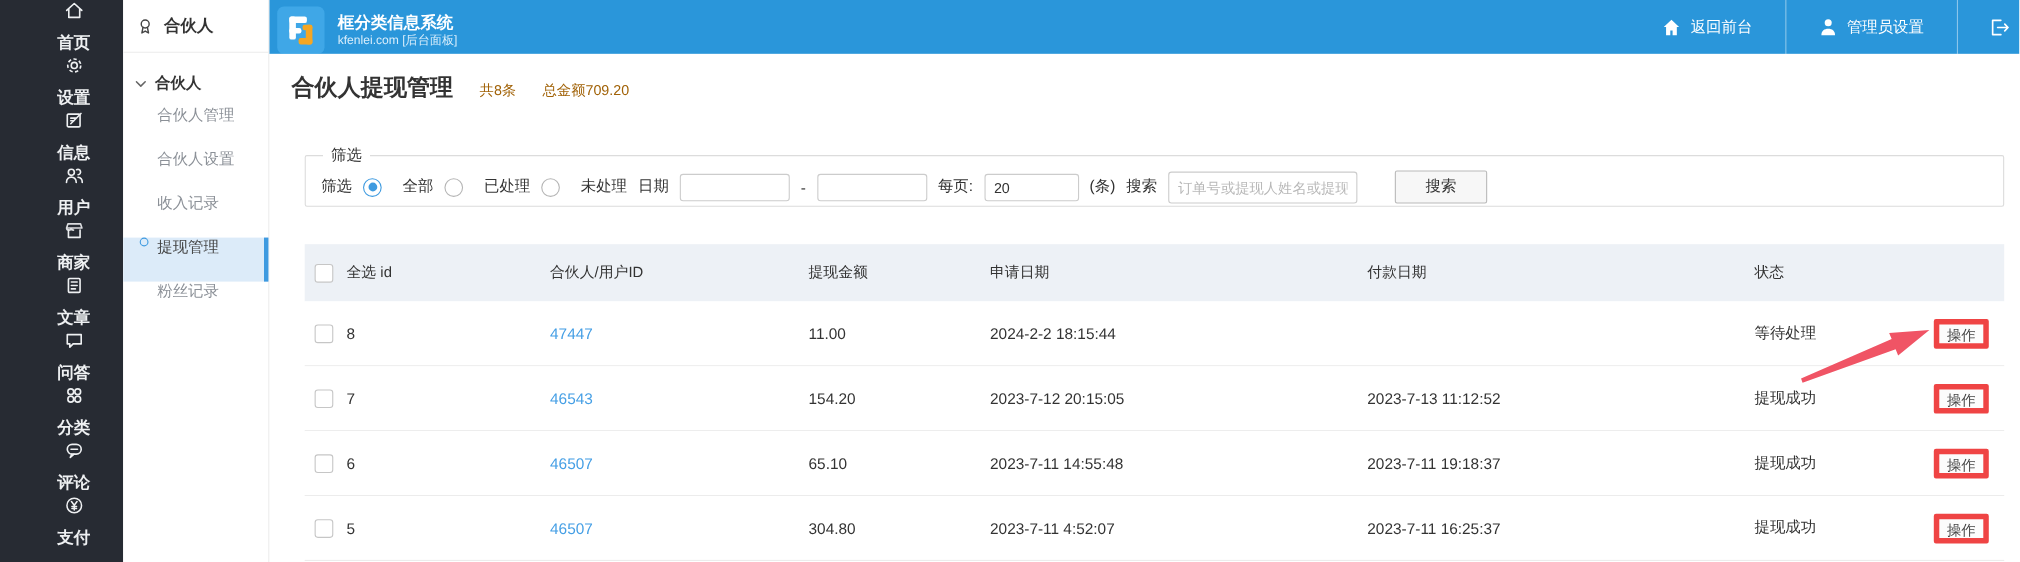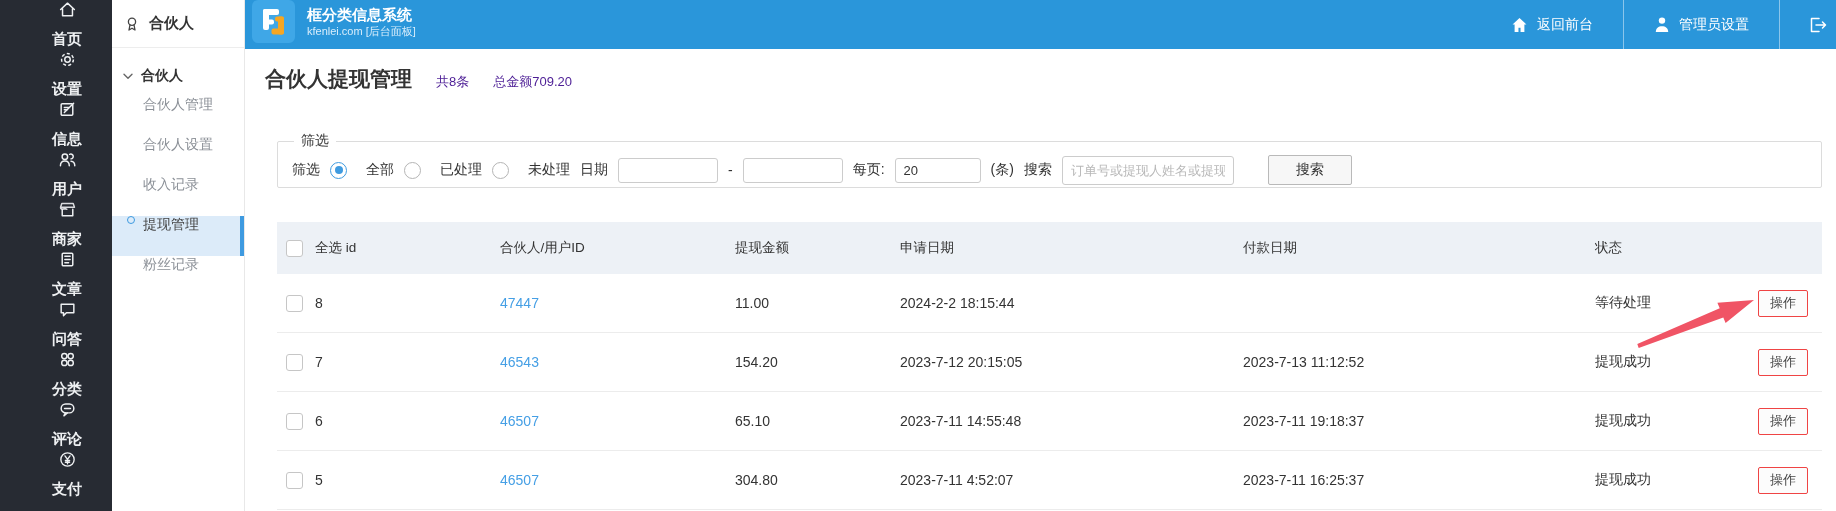--- a/index.html
+++ b/index.html
@@ -20,36 +20,36 @@
   .sub-group{height:40px;margin-top:8px;display:flex;align-items:center;gap:8px;
              padding-left:11px;font-size:14px;color:#333;font-weight:600;cursor:pointer;}
   .sub-item{height:40px;display:flex;align-items:flex-start;padding-left:31px;
             font-size:14px;color:#8b9097;cursor:pointer;}
   .sub-item.active{background:#dcebf9;color:#444;padding-left:15px;gap:8px;position:relative;}
   .sub-item.active::after{content:"";position:absolute;right:0;top:0;bottom:0;width:4px;background:#3e9ae0;}
   .dot{width:8px;height:8px;border:1px solid #3e9ae0;border-radius:50%;box-sizing:border-box;}
 
   
   .topbar{position:absolute;left:245px;top:0;right:0;height:49px;background:#2a96da;
-          display:flex;align-items:flex-start;color:#fff;}
+          display:flex;align-items:flex-end;color:#fff;}
   .brand{display:flex;align-items:center;gap:12px;padding-left:7px;}
   .logo{width:43px;height:43px;border-radius:6px;background:#3fa7e7;flex:0 0 43px;}
   .brand-txt{display:flex;flex-direction:column;line-height:1.3;}
   .brand-title{font-size:15px;font-weight:700;}
   .brand-sub{font-size:11px;color:#d8edfb;}
   .top-actions{margin-left:auto;display:flex;align-items:stretch;height:100%;}
   .top-link{display:flex;align-items:center;gap:9px;font-size:14px;padding:0 30px;cursor:pointer;}
   .top-divider{width:1px;background:rgba(255,255,255,.45);}
   .logout{display:flex;align-items:center;padding:0 9px 0 28px;cursor:pointer;}
 
   
   .content{position:absolute;left:245px;top:49px;right:0;bottom:0;background:#fff;}
   .page-head{position:absolute;left:20px;top:16px;display:flex;align-items:baseline;gap:24px;}
   .page-title{font-size:21px;font-weight:600;color:#333;margin:0;}
-  .page-meta{font-size:13px;color:#4c1d95;}
+  .page-meta{font-size:13px;color:#a16207;}
 
   
   .filter{position:absolute;left:32px;right:14px;top:83px;height:56px;border:1px solid #dcdcdc;
           border-radius:2px;margin:0;padding:0 12px 0 14px;box-sizing:border-box;}
   .filter legend{font-size:14px;color:#333;padding:0 7px;margin-left:2px;}
   .filter-row{display:flex;align-items:center;gap:10px;margin-top:5px;font-size:14px;color:#333;}
   .radio-wrap{display:flex;align-items:center;gap:19px;cursor:pointer;}
   .radio{width:17px;height:17px;border:1px solid #b5b5b5;border-radius:50%;background:#fff;
          box-sizing:border-box;display:inline-flex;align-items:center;justify-content:center;}
   .radio.on{border-color:#3f9be0;}
@@ -68,21 +68,21 @@
 
   
   .table{position:absolute;left:32px;right:14px;top:173px;}
   .thead,.trow{display:grid;grid-template-columns:38px 185px 235px 165px 343px 352px 163px 1fr;
                align-items:center;}
   .thead{height:52px;background:#edf1f6;font-size:13.5px;color:#333;}
   .trow{height:58px;border-bottom:1px solid #ececec;font-size:14px;color:#333;background:#fff;}
   .cb{width:17px;height:17px;border:1px solid #c6c6c6;border-radius:3px;background:#fff;
       margin-left:9px;box-sizing:border-box;cursor:pointer;}
   .link{color:#459fe5;cursor:pointer;text-decoration:none;}
-  .btn-op{width:50px;height:27px;border:1px solid #ef4444;background:#fcfcfc;border-radius:2px;
+  .btn-op{width:50px;height:27px;border:5px solid #ef4444;background:#fcfcfc;border-radius:2px;
           font-size:13px;color:#444;cursor:pointer;
           font-family:"Liberation Sans","DejaVu Sans",sans-serif;}
   .arrow-svg{position:absolute;left:1383px;top:239px;pointer-events:none;}
 </style>
 </head>
 <body>
 
 <div class="app">
 
   <aside class="nav-dark">

